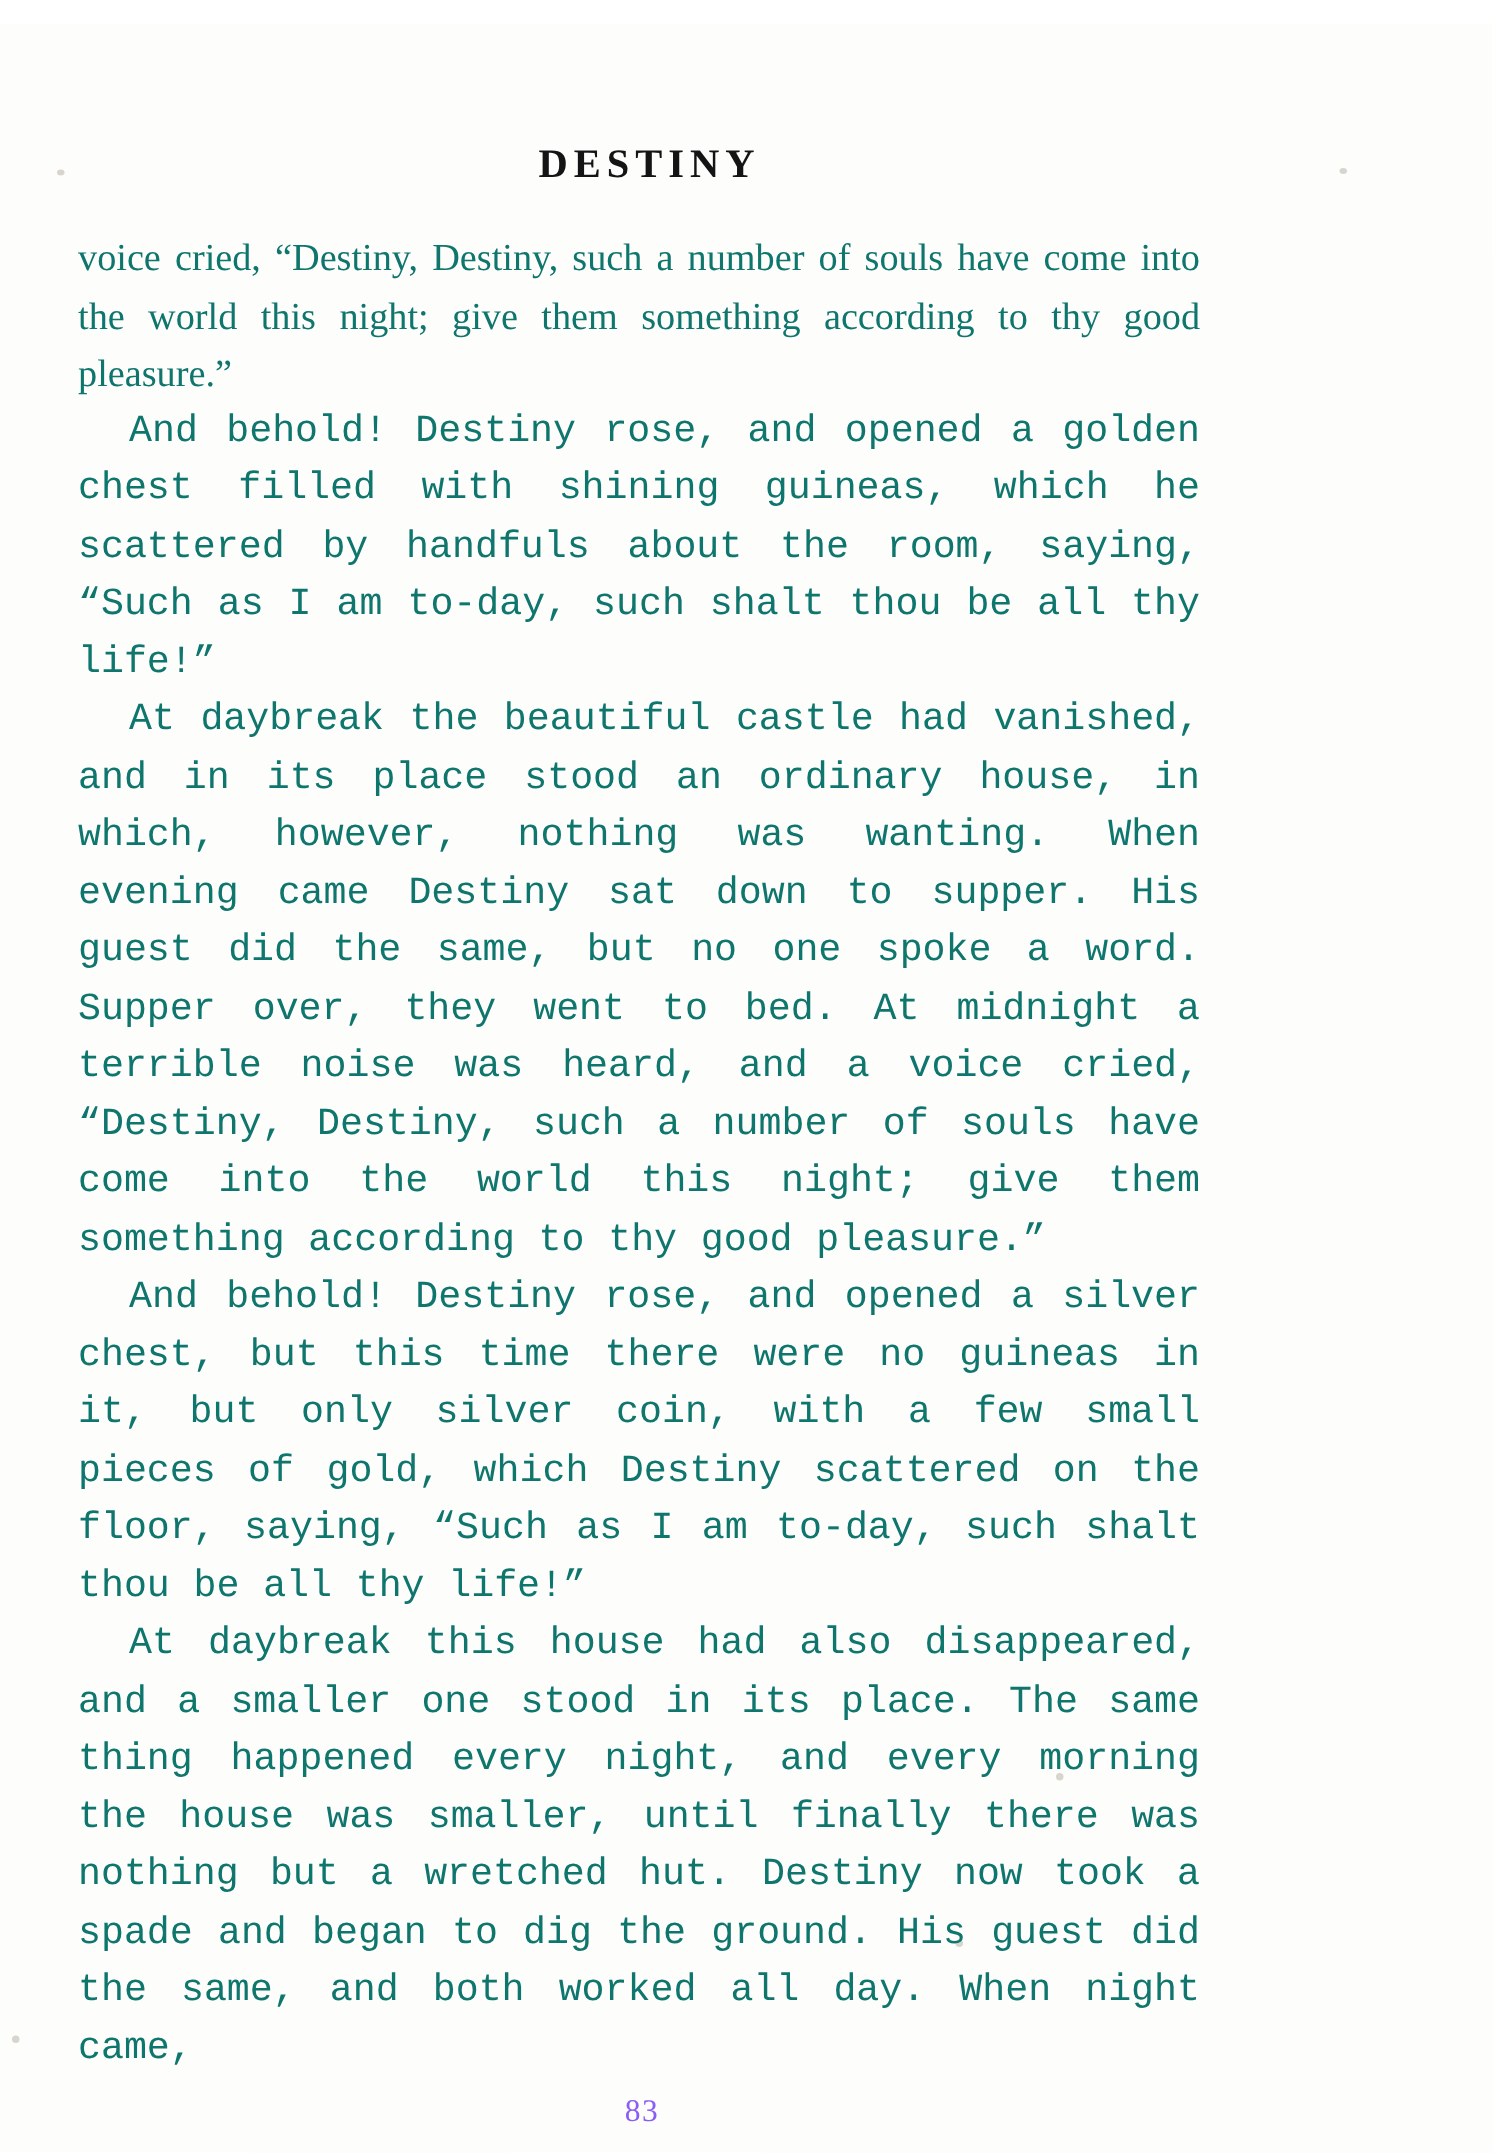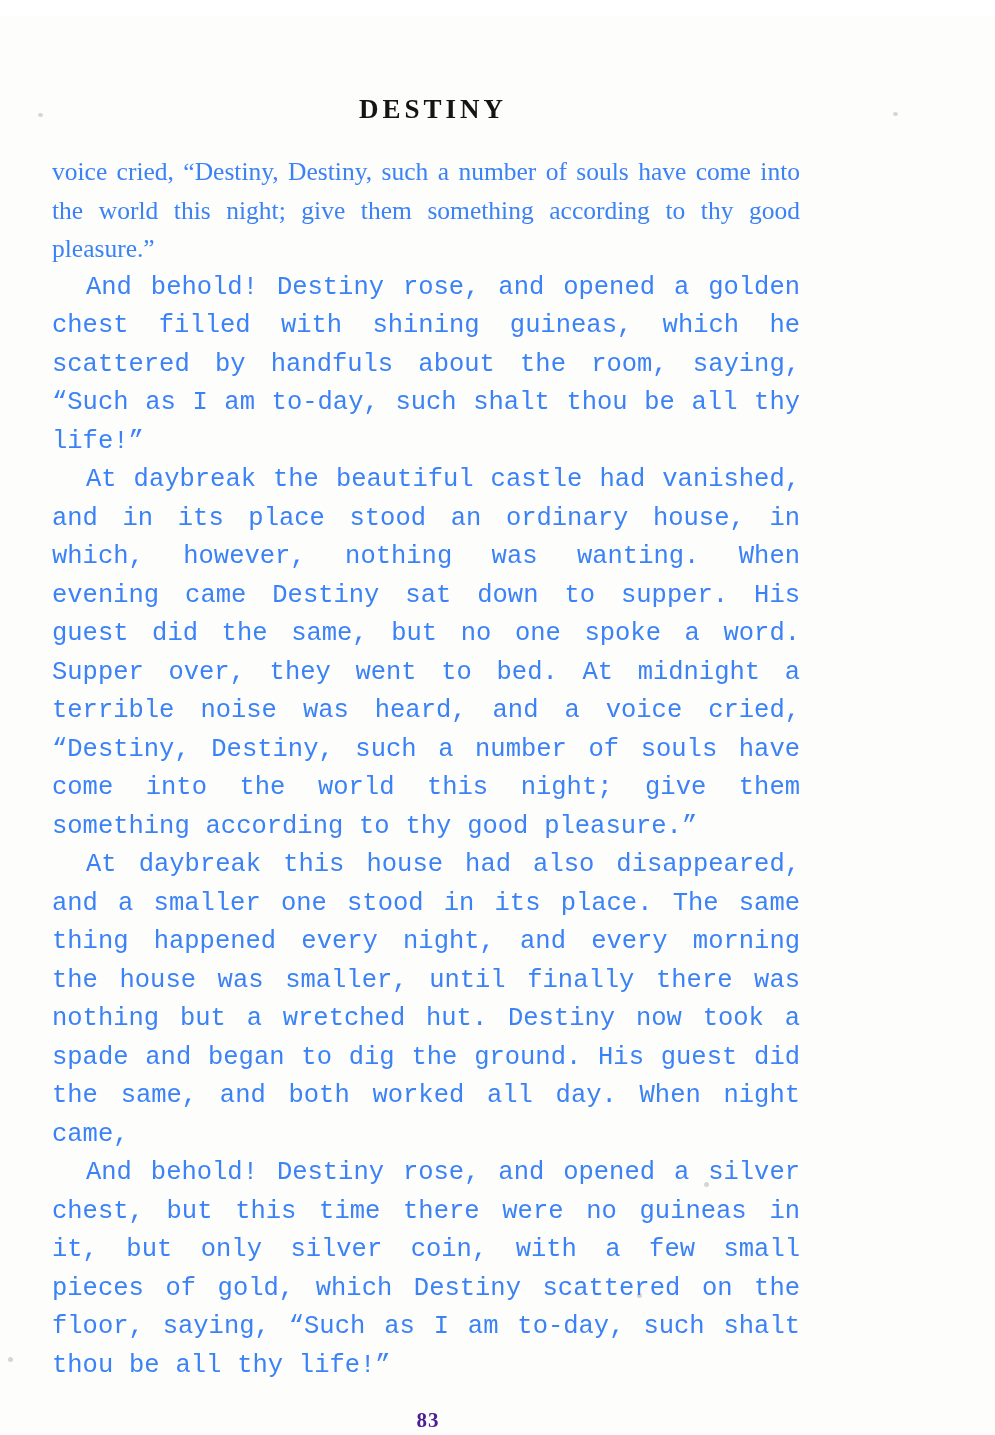--- a/index.html
+++ b/index.html
@@ -38,33 +38,33 @@
     color: #141414;
     margin: 0 0 28px 0;
     padding-left: 14px;
   }
   .body-text p {
     margin: 0;
     font-size: 25.5px;
     line-height: 38.5px;
     text-align: justify;
     text-justify: inter-word;
-    color: #3b82f6;
+    color: #0f766e;
     word-spacing: 0.5px;
   }
   .body-text p.indent {
     text-indent: 34px;
     font-family: Liberation Mono, monospace;
   }
   .folio {
     text-align: center;
     font-size: 21px;
-    font-weight: 700;
-    color: #4c1d95;
-    margin-top: 23px;
+    font-weight: 400;
+    color: #8b5cf6;
+    margin-top: 10px;
     padding-left: 4px;
     letter-spacing: 1px;
   }
   
   .speck {
     position: absolute;
     background: #b9b4ab;
     border-radius: 50%;
     opacity: 0.55;
   }
@@ -86,20 +86,20 @@
   <div class="speck s5"></div>
 
   <div class="page-inner">
 
     <div class="running-head">DESTINY</div>
 
     <div class="body-text">
       <p>voice cried, “Destiny, Destiny, such a number of souls have come into the world this night; give them something according to thy good pleasure.”</p>
       <p class="indent">And behold! Destiny rose, and opened a golden chest filled with shining guineas, which he scattered by handfuls about the room, saying, “Such as I am to-day, such shalt thou be all thy life!”</p>
       <p class="indent">At daybreak the beautiful castle had vanished, and in its place stood an ordinary house, in which, however, nothing was wanting.  When evening came Destiny sat down to supper.  His guest did the same, but no one spoke a word. Supper over, they went to bed.  At midnight a terrible noise was heard, and a voice cried, “Destiny, Destiny, such a number of souls have come into the world this night; give them something according to thy good pleasure.”</p>
+      <p class="indent">And behold! Destiny rose, and opened a silver chest, but this time there were no guineas in it, but only silver coin, with a few small pieces of gold, which Destiny scattered on the floor, saying, “Such as I am to-day, such shalt thou be all thy life!”</p>
       <p class="indent">At daybreak this house had also disappeared, and a smaller one stood in its place.  The same thing happened every night, and every morning the house was smaller, until finally there was nothing but a wretched hut.  Destiny now took a spade and began to dig the ground.  His guest did the same, and both worked all day.   When night came,</p>
-      <p class="indent">And behold! Destiny rose, and opened a silver chest, but this time there were no guineas in it, but only silver coin, with a few small pieces of gold, which Destiny scattered on the floor, saying, “Such as I am to-day, such shalt thou be all thy life!”</p>
     </div>
 
     <div class="folio">83</div>
 
   </div>
 </div>
 
 </body></html>

